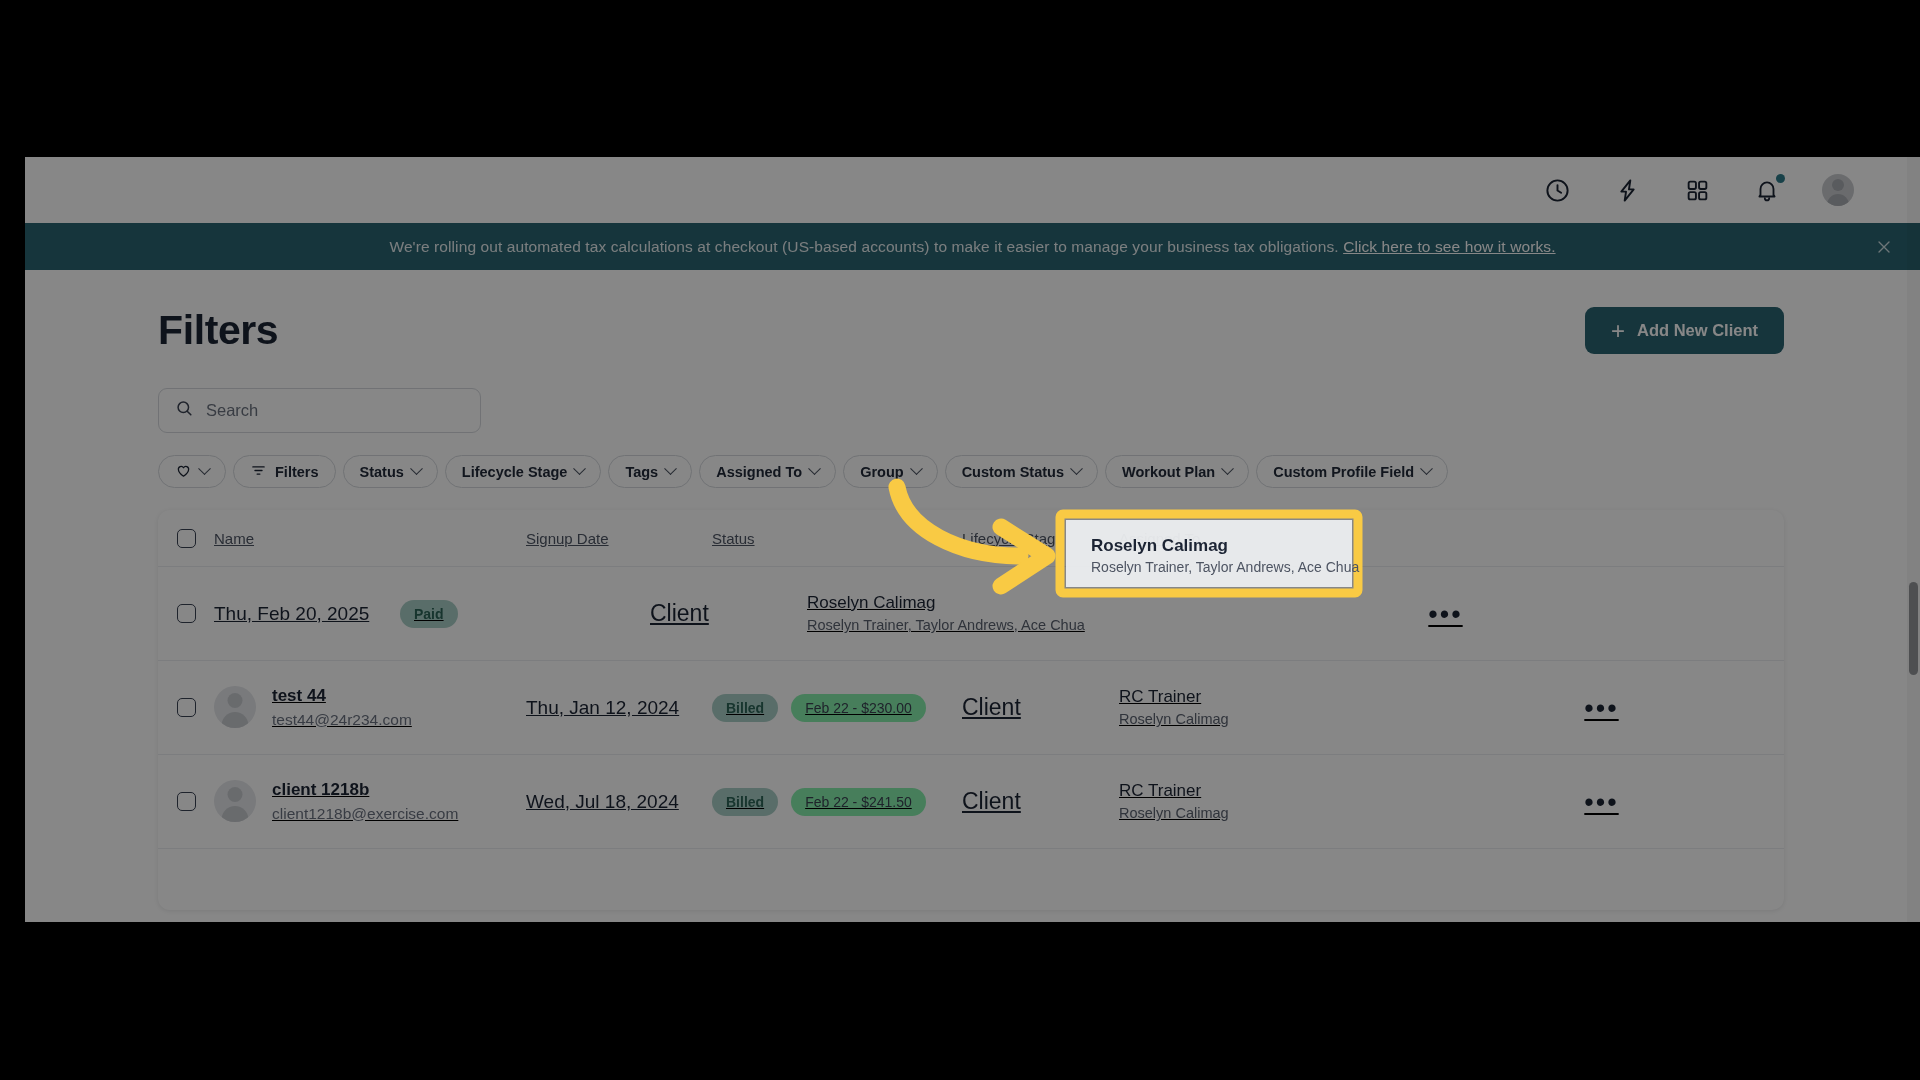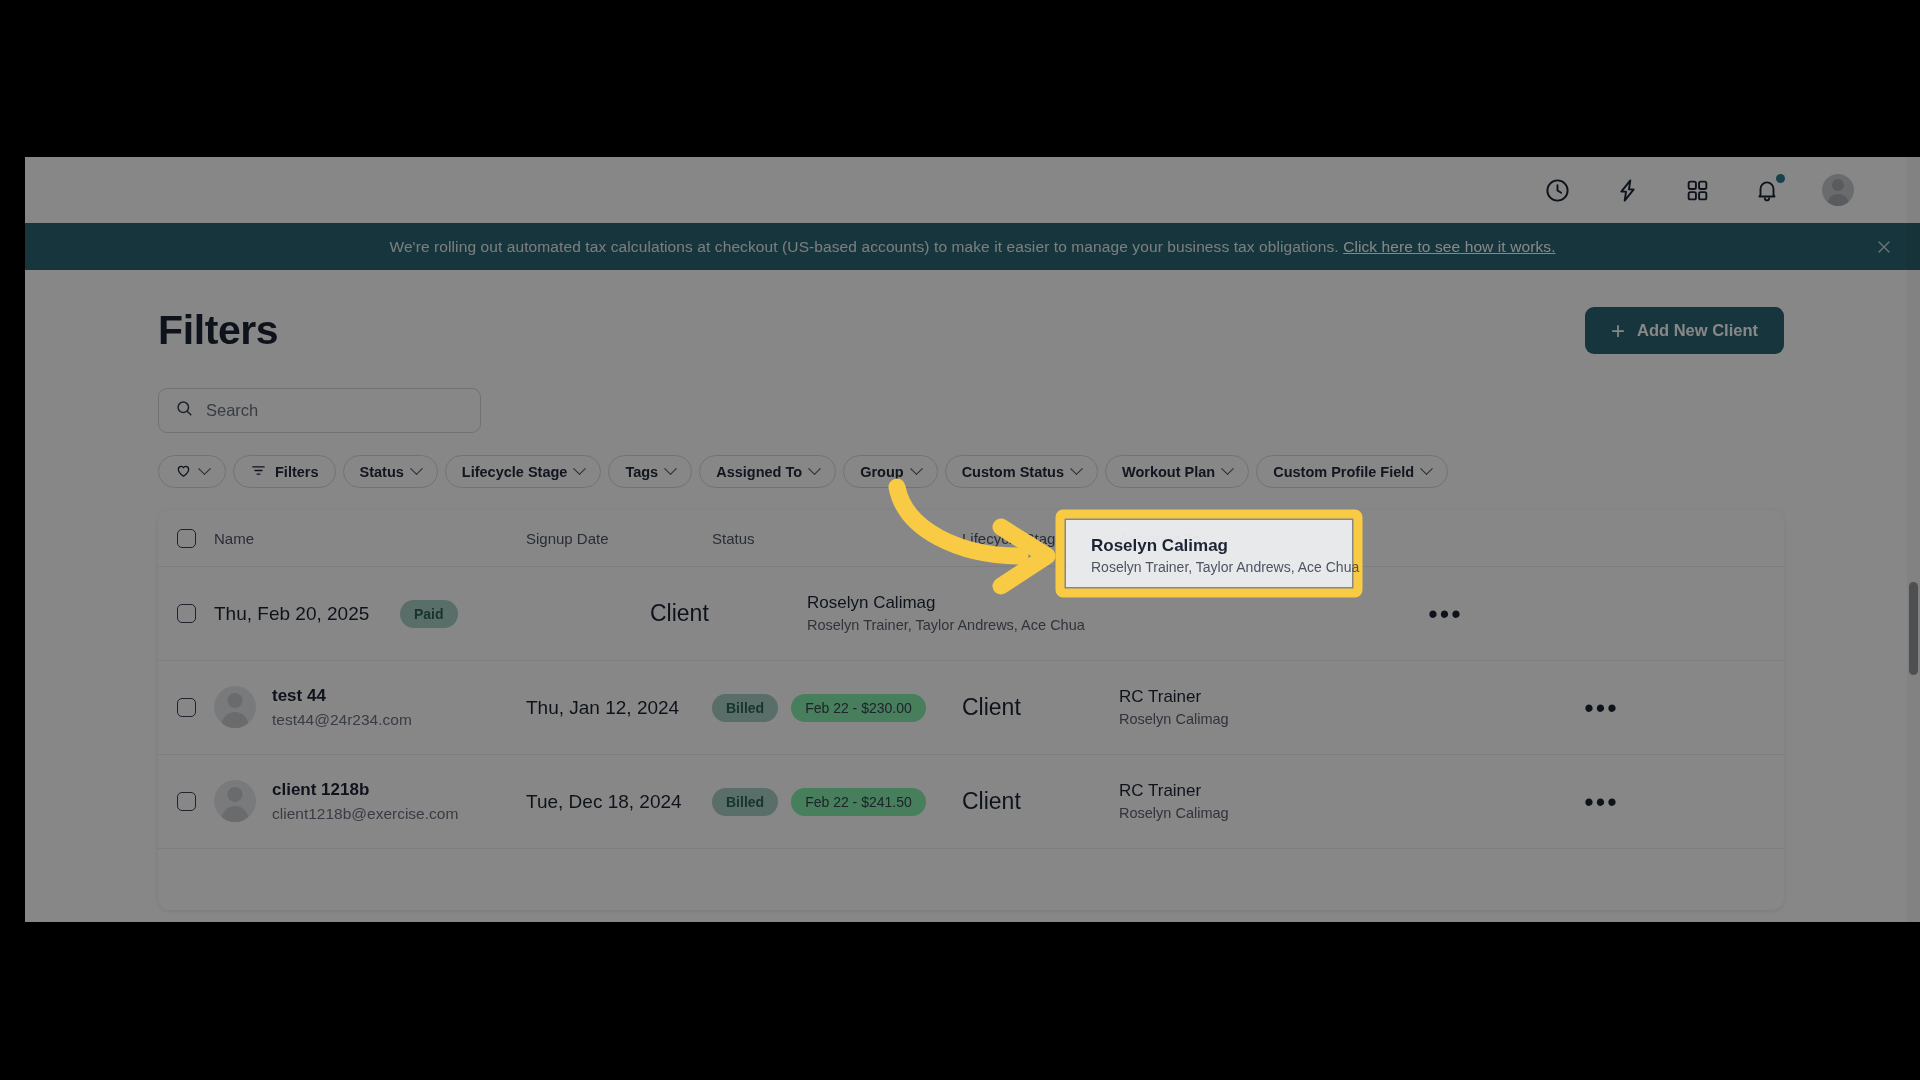--- a/index.html
+++ b/index.html
@@ -69,21 +69,21 @@
 
   
   .card { position:absolute; left:133px; top:240px; width:1626px; min-height:400px;
           background:#fff; border-radius:12px; box-shadow:0 1px 4px rgba(20,25,35,.10);
           overflow:hidden; }
   .trow { display:flex; align-items:center; height:94px; border-bottom:1px solid #ebedf0;
           position:relative; }
   .thead { height:57px; border-bottom:1px solid #ebedf0; }
   .thead .cell { font-size:15px; color:#4e5665; font-weight:400; }
 
-  .cell { flex:none; }
+  .cell { flex:none;text-decoration:underline; }
   .c-check { width:56px; display:flex; align-items:center; justify-content:center; }
   .c-name  { width:312px; display:flex; align-items:center; gap:16px; }
   .c-date  { width:186px; }
   .c-status{ width:250px; display:flex; align-items:center; gap:13px; }
   .c-stage { width:157px; }
   .c-assign{ width:300px; }
   .c-more  { flex:1; display:flex; align-items:center; justify-content:center; }
 
   .checkbox { width:19px; height:19px; border:1.6px solid #3a4354; border-radius:5px; background:#fff;
               cursor:pointer; }
@@ -310,21 +310,21 @@
           <div class="cell c-check">
             <div class="checkbox"></div>
           </div>
           <div class="cell c-name">
             <div class="avatar-cell"></div>
             <div>
               <div class="nm">client 1218b</div>
               <div class="em">client1218b@exercise.com</div>
             </div>
           </div>
-          <div class="cell c-date dt">Tue, Dec 18, 2024</div>
+          <div class="cell c-date dt">Wed, Jul 18, 2024</div>
           <div class="cell c-status">
             <span class="badge badge-billed">Billed</span>
             <span class="badge badge-amount">Feb 22 - $241.50</span>
           </div>
           <div class="cell c-stage stage">Client</div>
           <div class="cell c-assign">
             <div class="as-main">RC Trainer</div>
             <div class="as-sub">Roselyn Calimag</div>
           </div>
           <div class="cell c-more">

